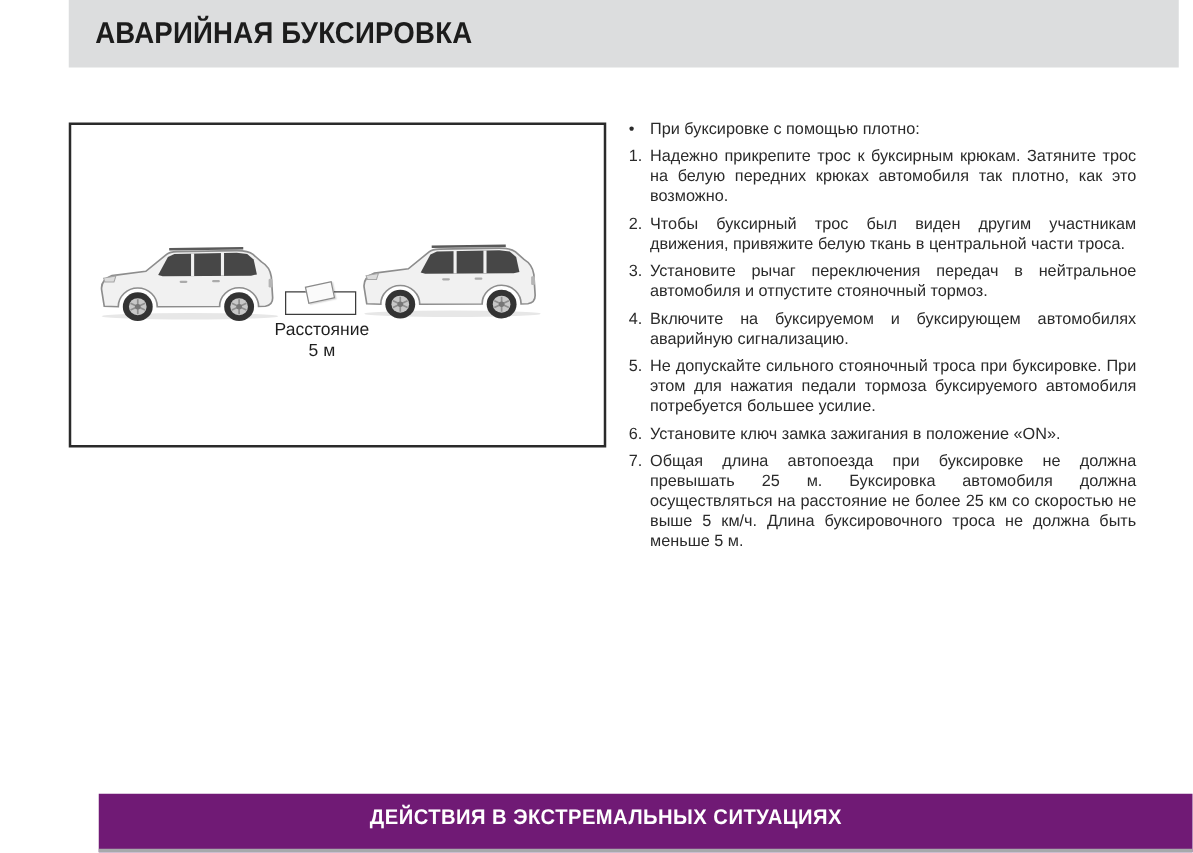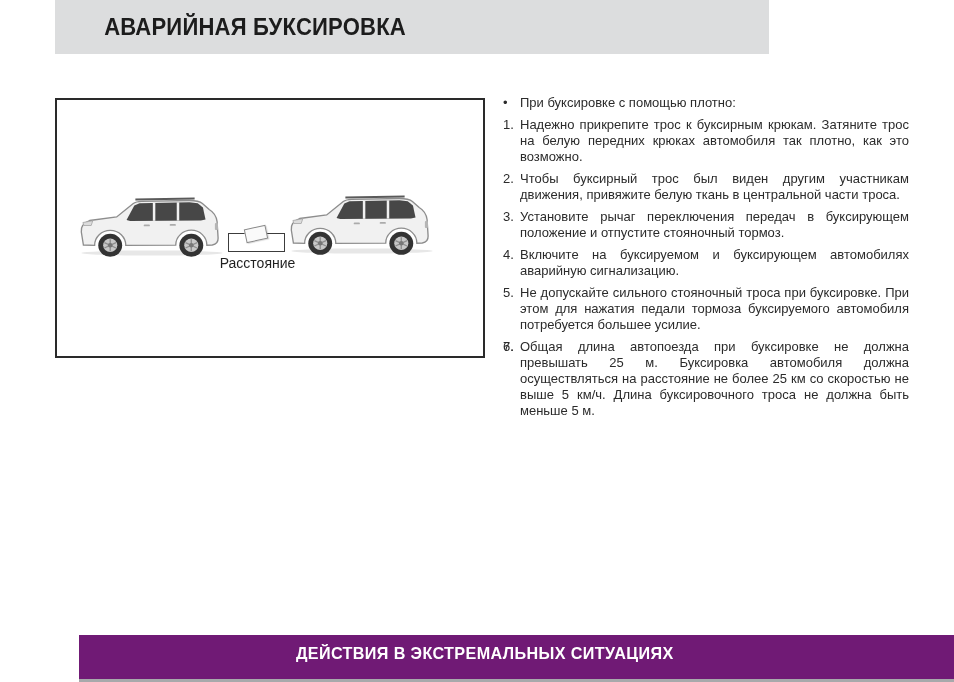--- a/index.html
+++ b/index.html
@@ -9,25 +9,24 @@
     background: #ffffff;
     font-family: "Liberation Sans", sans-serif;
     color: #2b2b2b;
     overflow: hidden;
   }
 
   
   .title-bar {
     position: absolute;
     left: 55px; top: 0;
-    width: 714px; height: 54px;
+    width: 888px; height: 54px;
     background: #dcddde;
     display: flex;
     align-items: center;
-    padding-left: 28px;
   }
   .title-bar h1 {
     font-size: 24px;
     font-weight: bold;
     color: #1c1c1c;
     letter-spacing: 0.2px;
     padding-left: 23px;
     transform: scaleX(0.92);
     transform-origin: left center;
     white-space: nowrap;
@@ -168,50 +167,52 @@
   </div>
   <div class="car car-right">
     <svg viewBox="0 0 152 64" preserveAspectRatio="none">
         <use href="#suv"></use>
       </svg>
   </div>
   <div class="rope"></div>
   <div class="cloth"></div>
   <figcaption class="dist">
     <div>Расстояние</div>
+    <div>5 м</div>
   </figcaption>
 </figure>
 
 <section class="instructions">
   <div class="item">
     <span class="num">•</span>
     <span>При буксировке с помощью плотно:</span>
   </div>
   <div class="item">
     <span class="num">1.</span>
     <span>Надежно прикрепите трос к буксирным крюкам. Затяните трос на белую передних крюках автомобиля так плотно, как это возможно.</span>
   </div>
   <div class="item">
     <span class="num">2.</span>
     <span>Чтобы буксирный трос был виден другим участникам движения, привяжите белую ткань в центральной части троса.</span>
   </div>
   <div class="item">
     <span class="num">3.</span>
-    <span>Установите рычаг переключения передач в буксирующем положение и отпустите стояночный тормоз.</span>
+    <span>Установите рычаг переключения передач в нейтральное автомобиля и отпустите стояночный тормоз.</span>
   </div>
   <div class="item">
     <span class="num">4.</span>
     <span>Включите на буксируемом и буксирующем автомобилях аварийную сигнализацию.</span>
   </div>
   <div class="item">
     <span class="num">5.</span>
     <span>Не допускайте сильного стояночный троса при буксировке. При этом для нажатия педали тормоза буксируемого автомобиля потребуется большее усилие.</span>
   </div>
   <div class="item">
     <span class="num">6.</span>
+    <span>Установите ключ замка зажигания в положение «ON».</span>
   </div>
   <div class="item">
     <span class="num">7.</span>
     <span>Общая длина автопоезда при буксировке не должна превышать 25 м. Буксировка автомобиля должна осуществляться на расстояние не более 25 км со скоростью не выше 5 км/ч. Длина буксировочного троса не должна быть меньше 5 м.</span>
   </div>
 </section>
 
 <footer class="chapter-bar">
   <span>ДЕЙСТВИЯ В ЭКСТРЕМАЛЬНЫХ СИТУАЦИЯХ</span>
   <div class="edge"></div>

